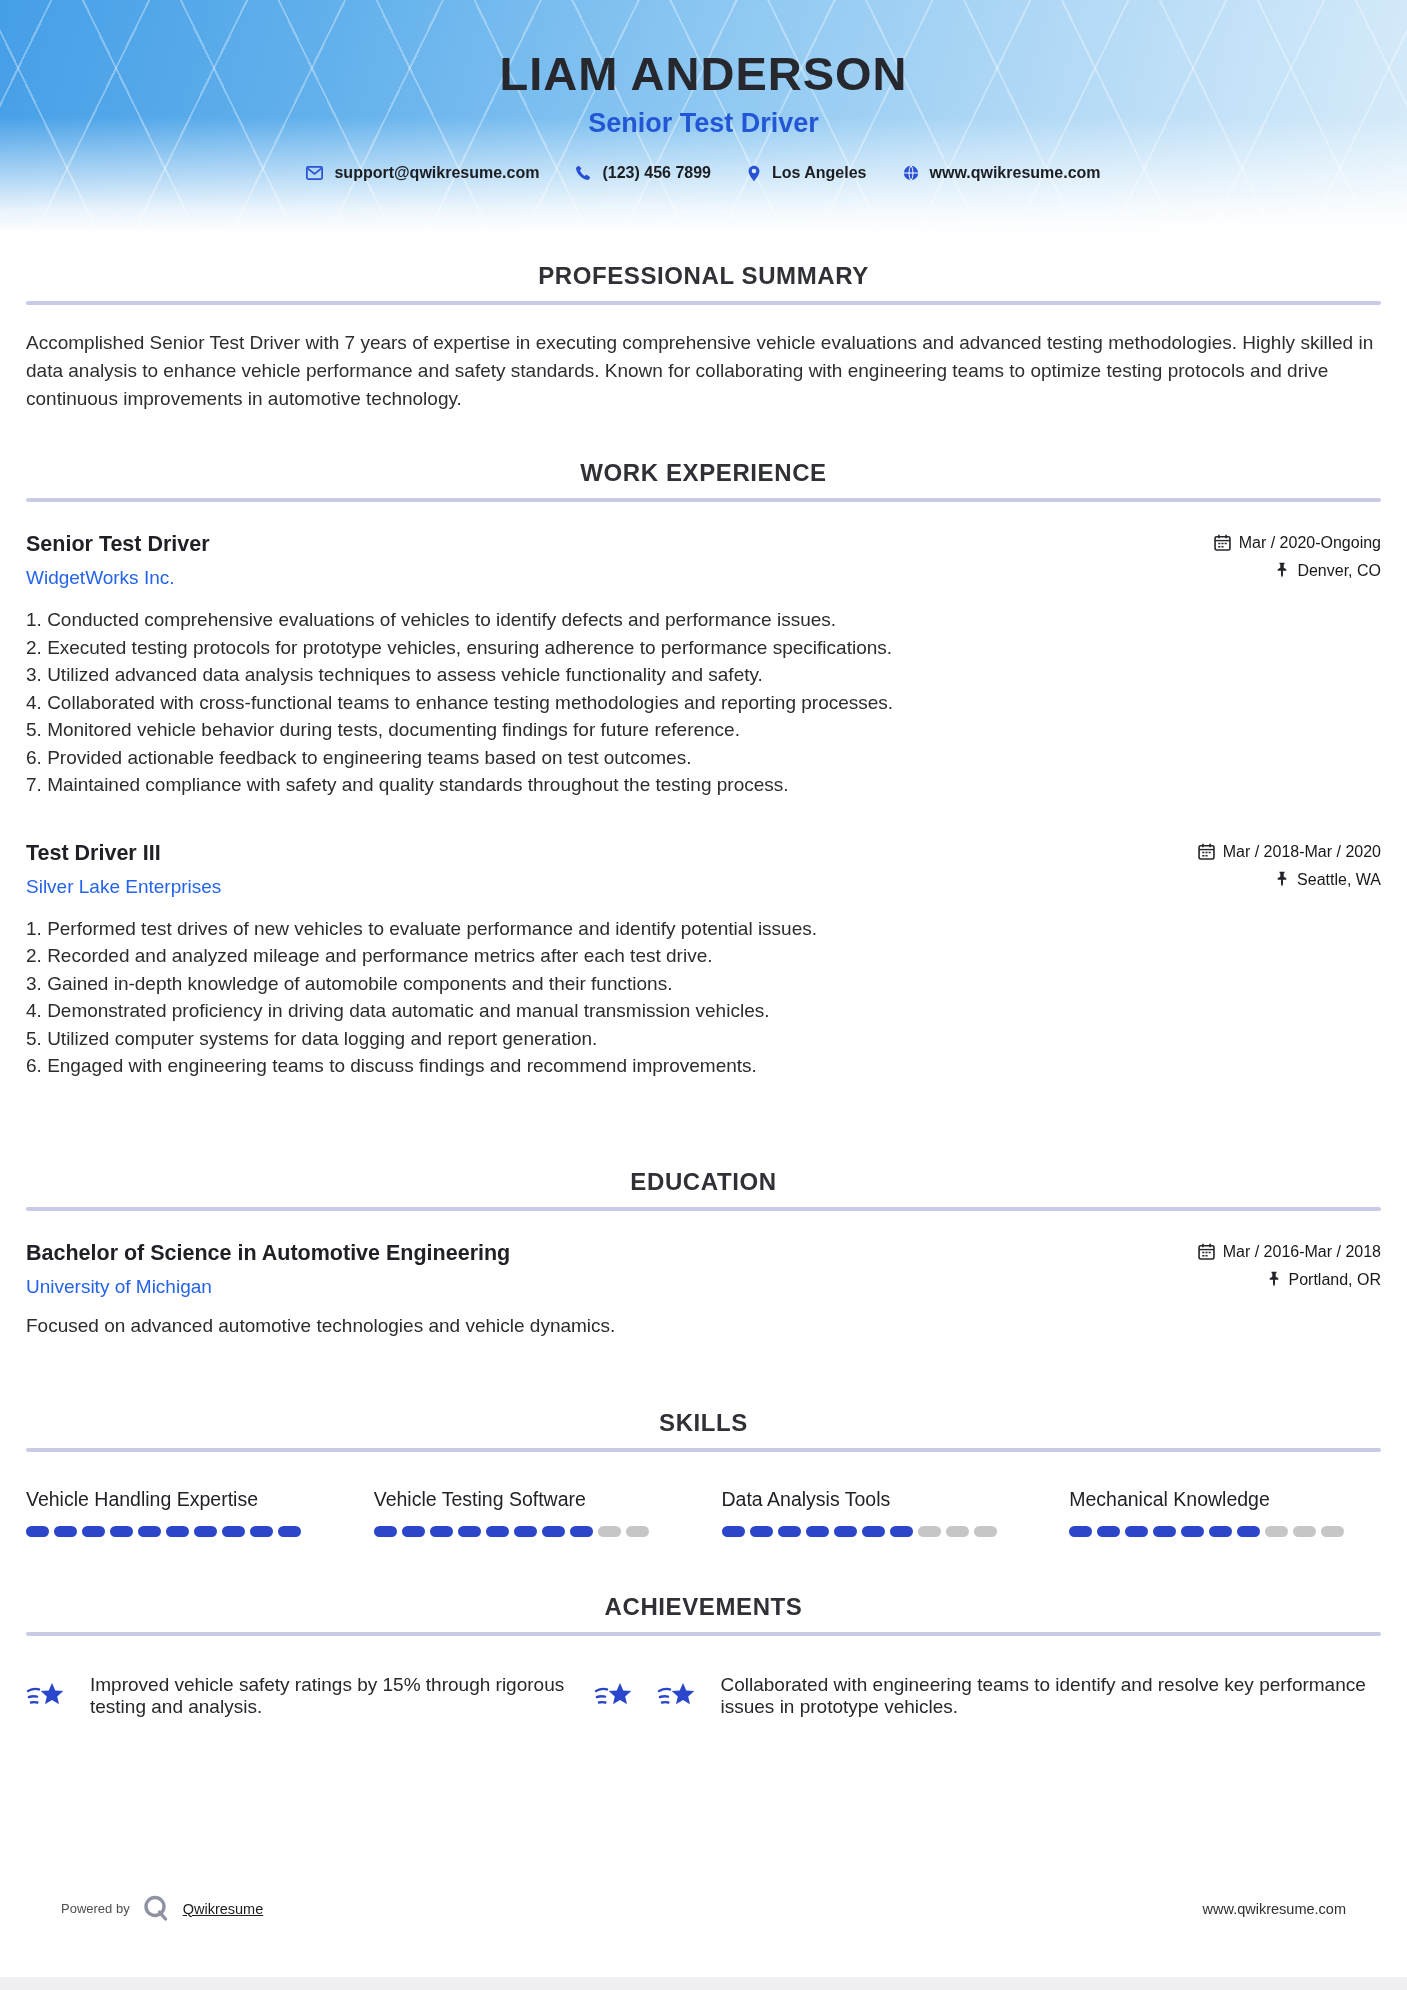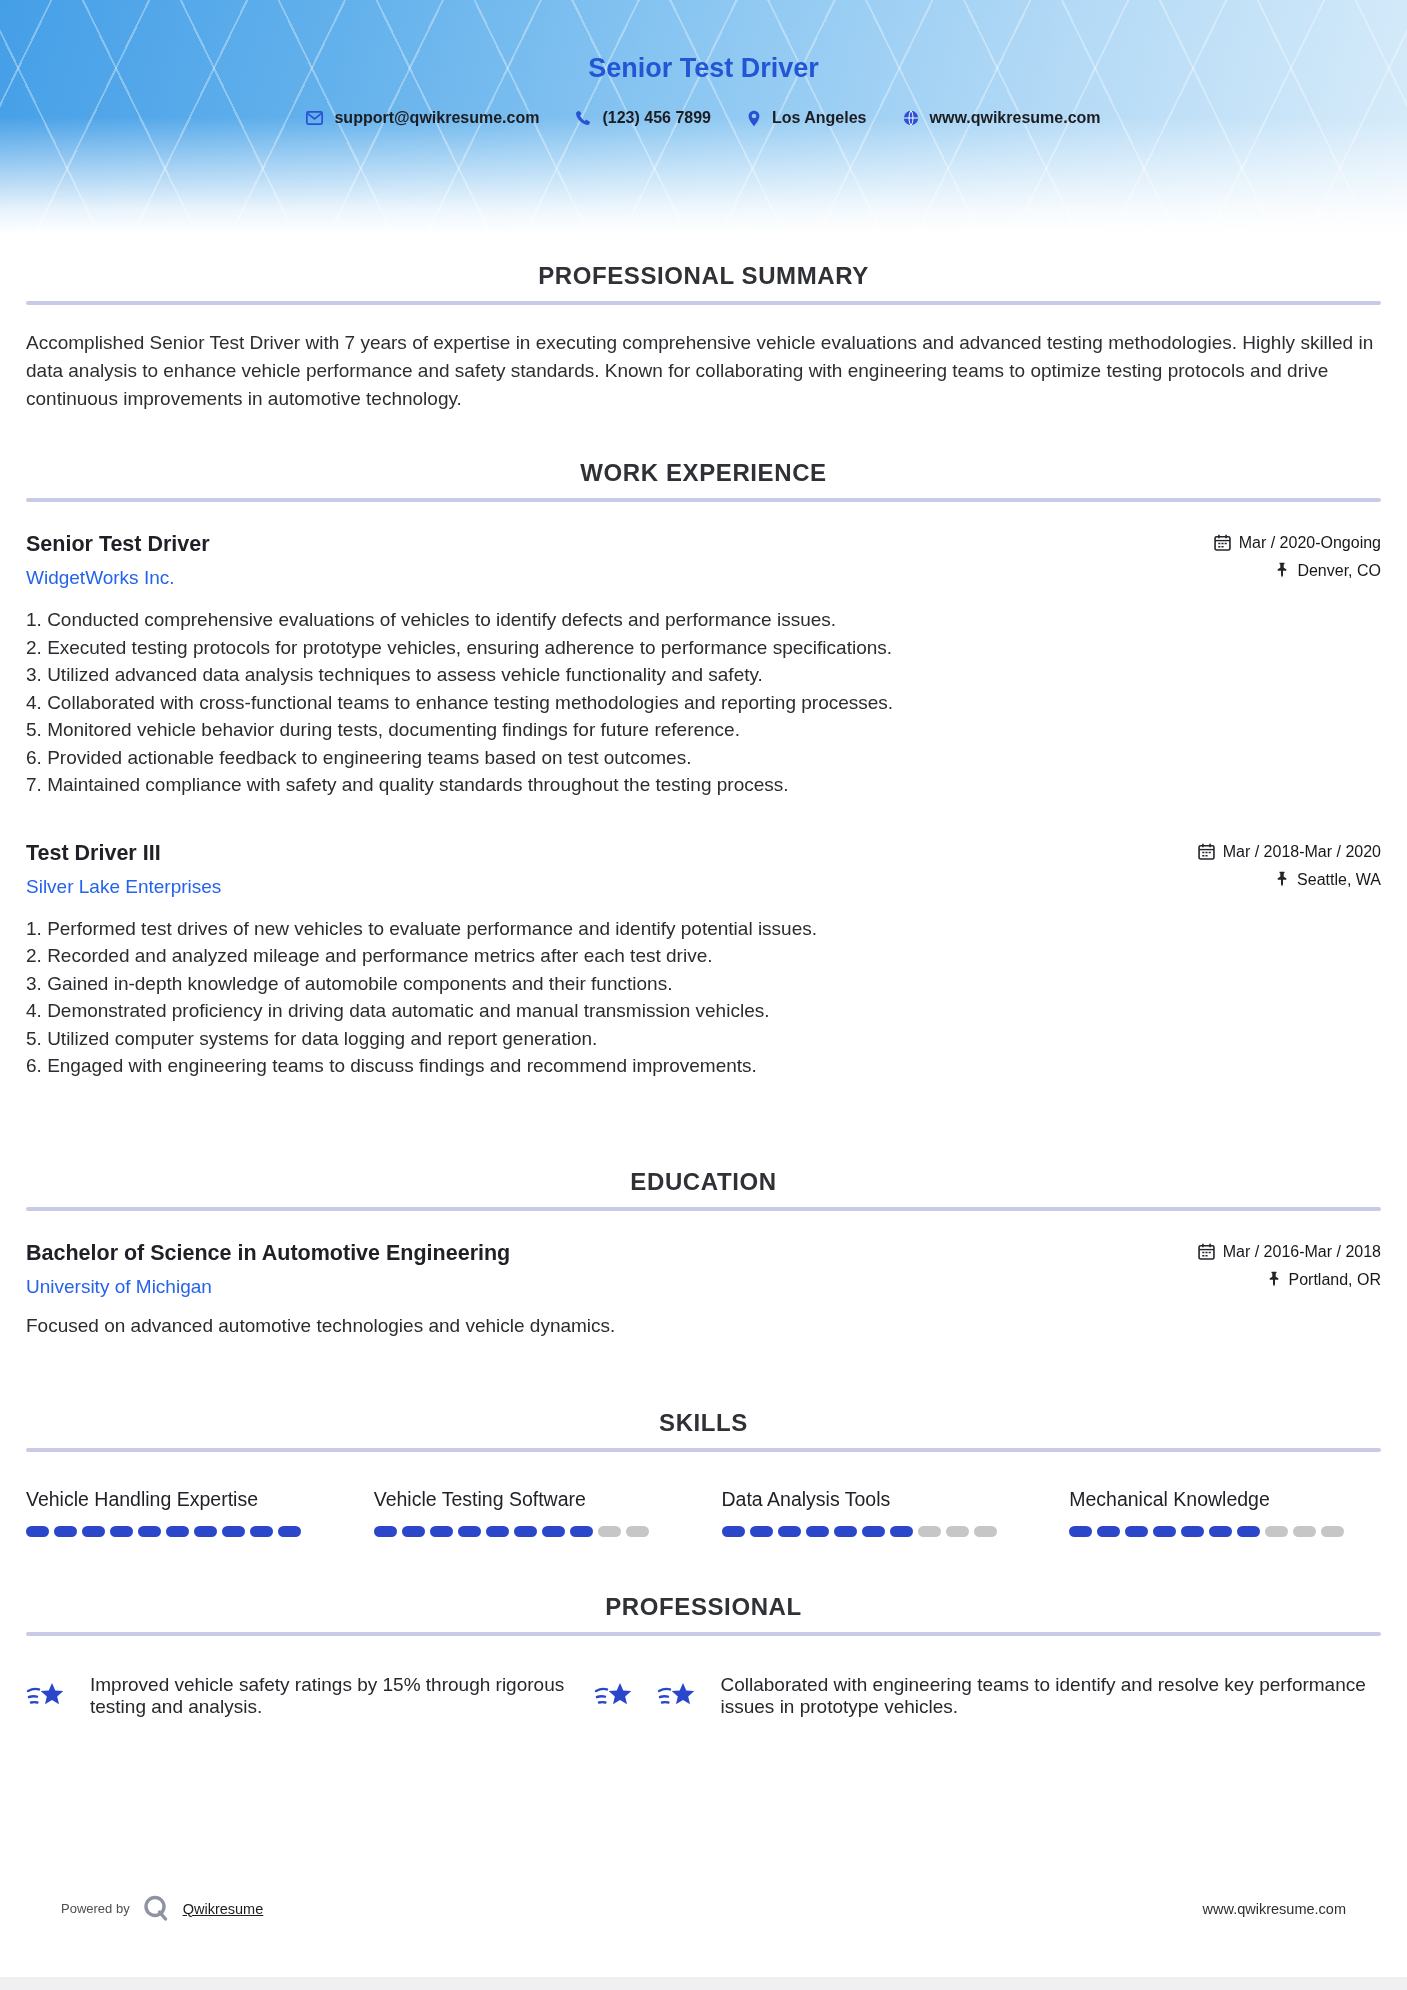--- a/index.html
+++ b/index.html
@@ -138,20 +138,21 @@
     height: 13px;
     background: #f0f0f3;
   }
 </style>
 </head>
 <body>
 
 <div class="page">
 
   <div class="header">
+    <h1 class="name">LIAM ANDERSON</h1>
     <div class="job-title-header">Senior Test Driver</div>
     <div class="contact-row">
       <span class="contact-group">
         <svg width="17" height="14" viewBox="0 0 16 13">
             <rect x="0.8" y="0.8" width="14.4" height="11.4" rx="1.2" fill="none" stroke="#2a50d4" stroke-width="1.6"></rect>
             <path d="M1.5 2.2l6.5 5.2 6.5-5.2" fill="none" stroke="#2a50d4" stroke-width="1.6"></path>
           </svg>
         <span>support@qwikresume.com</span>
       </span>
       <span class="contact-group">
@@ -350,21 +351,21 @@
               <span class="seg seg-filled"></span>
               <span class="seg seg-empty"></span>
               <span class="seg seg-empty"></span>
               <span class="seg seg-empty"></span>
             </div>
         </div>
       </div>
     </div>
 
     <div class="achievements-section">
-      <div class="section-heading">PROFESSIONAL</div>
+      <div class="section-heading">ACHIEVEMENTS</div>
       <div class="divider"></div>
       <div class="ach-list">
         <div class="ach-item">
           <svg width="40" height="30" viewBox="0 0 40 30">
               <path d="M2 10c4-2.2 7.5-2.6 11-1.6M3 16c3-1 5.5-1 8-.4M5 21.5c2.4-.6 4.4-.5 6.4 0" fill="none" stroke="#2a47cc" stroke-width="2.4" stroke-linecap="round"></path>
               <path d="M26 2l3.3 7.4 8 .7-6.1 5.3 1.8 7.8-7-4.2-7 4.2 1.8-7.8-6.1-5.3 8-.7z" fill="#2a47cc"></path>
             </svg>
           <span>Improved vehicle safety ratings by 15% through rigorous testing and analysis.</span>
         </div>
         <div class="ach-item">

